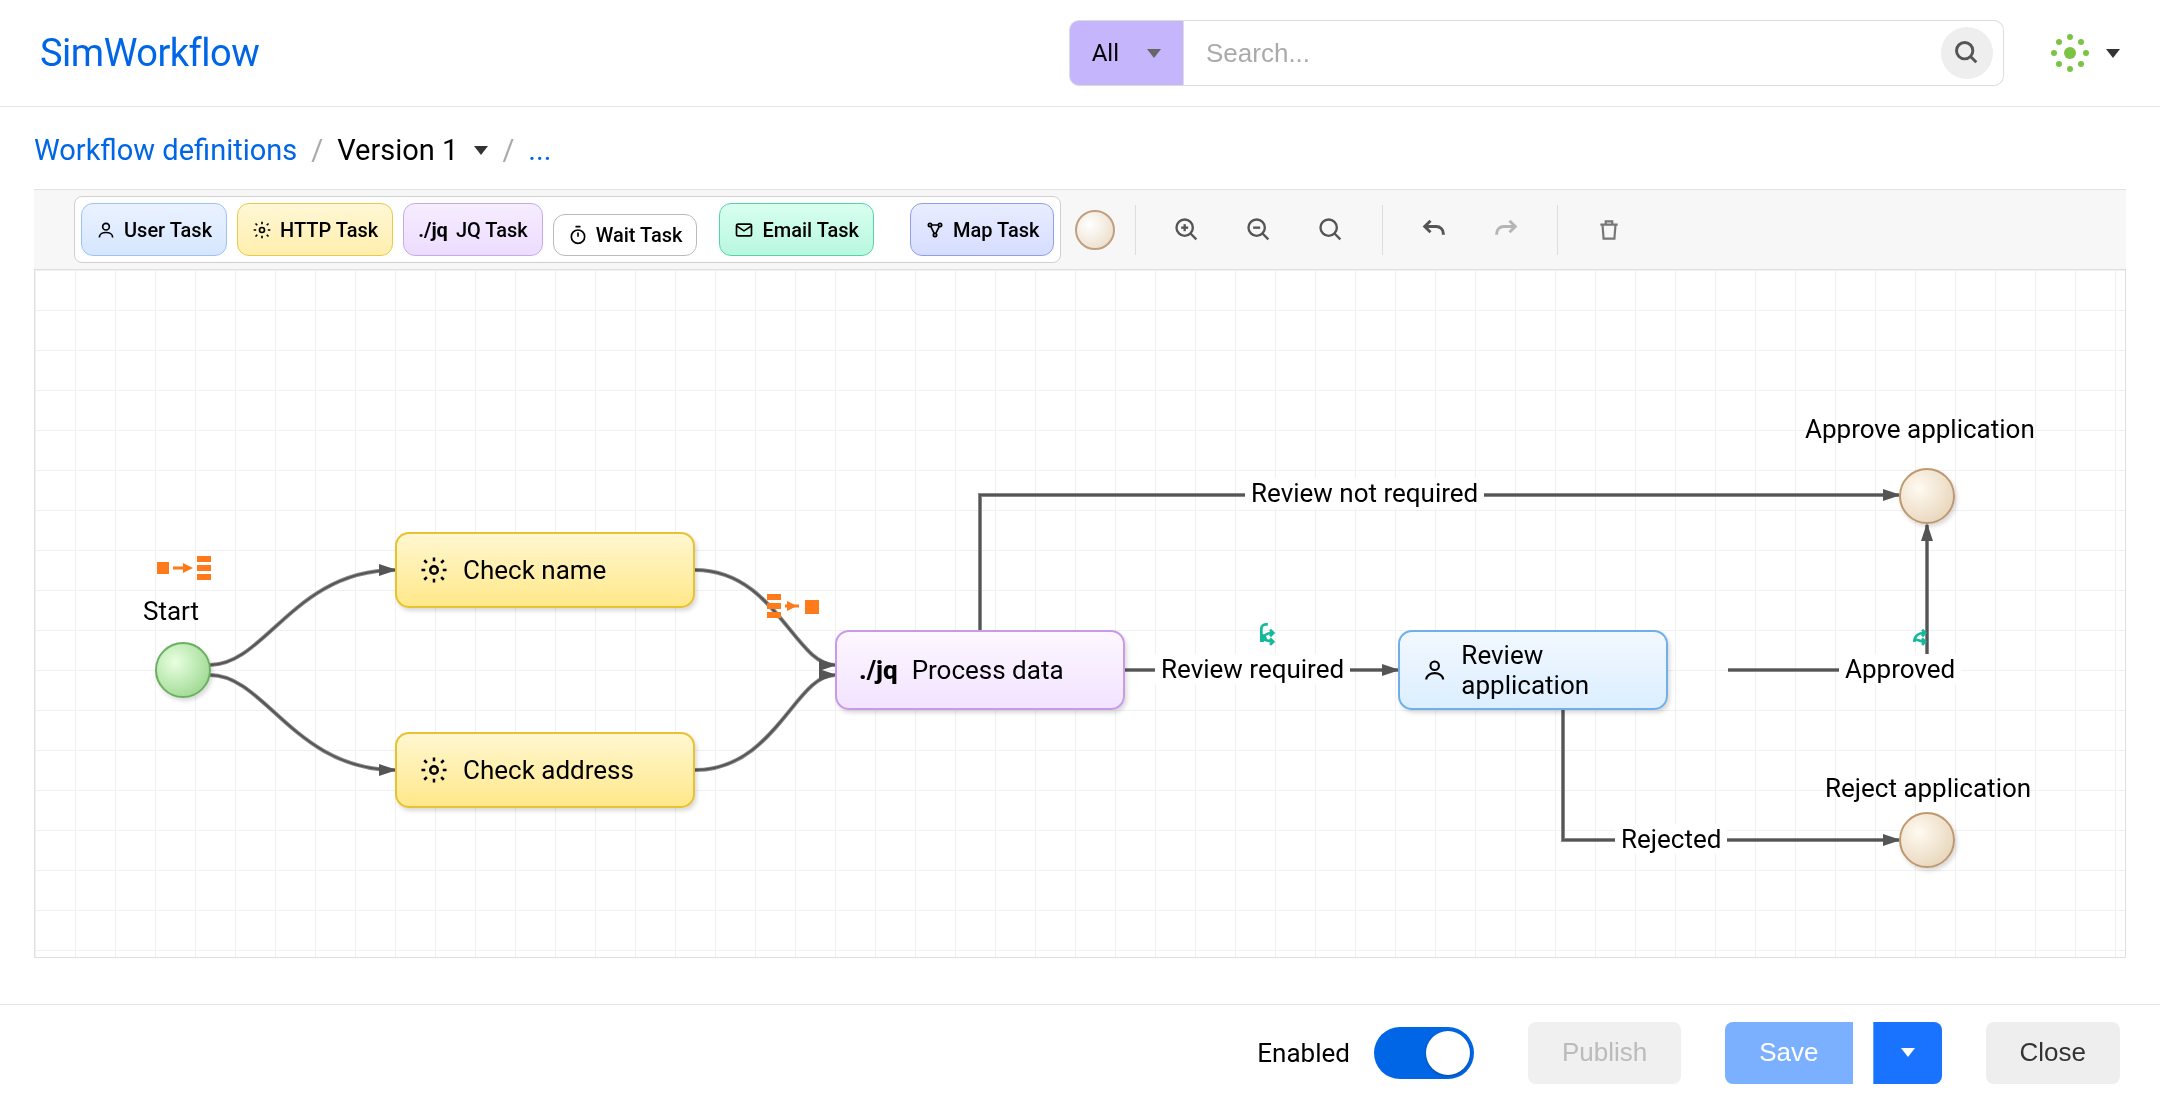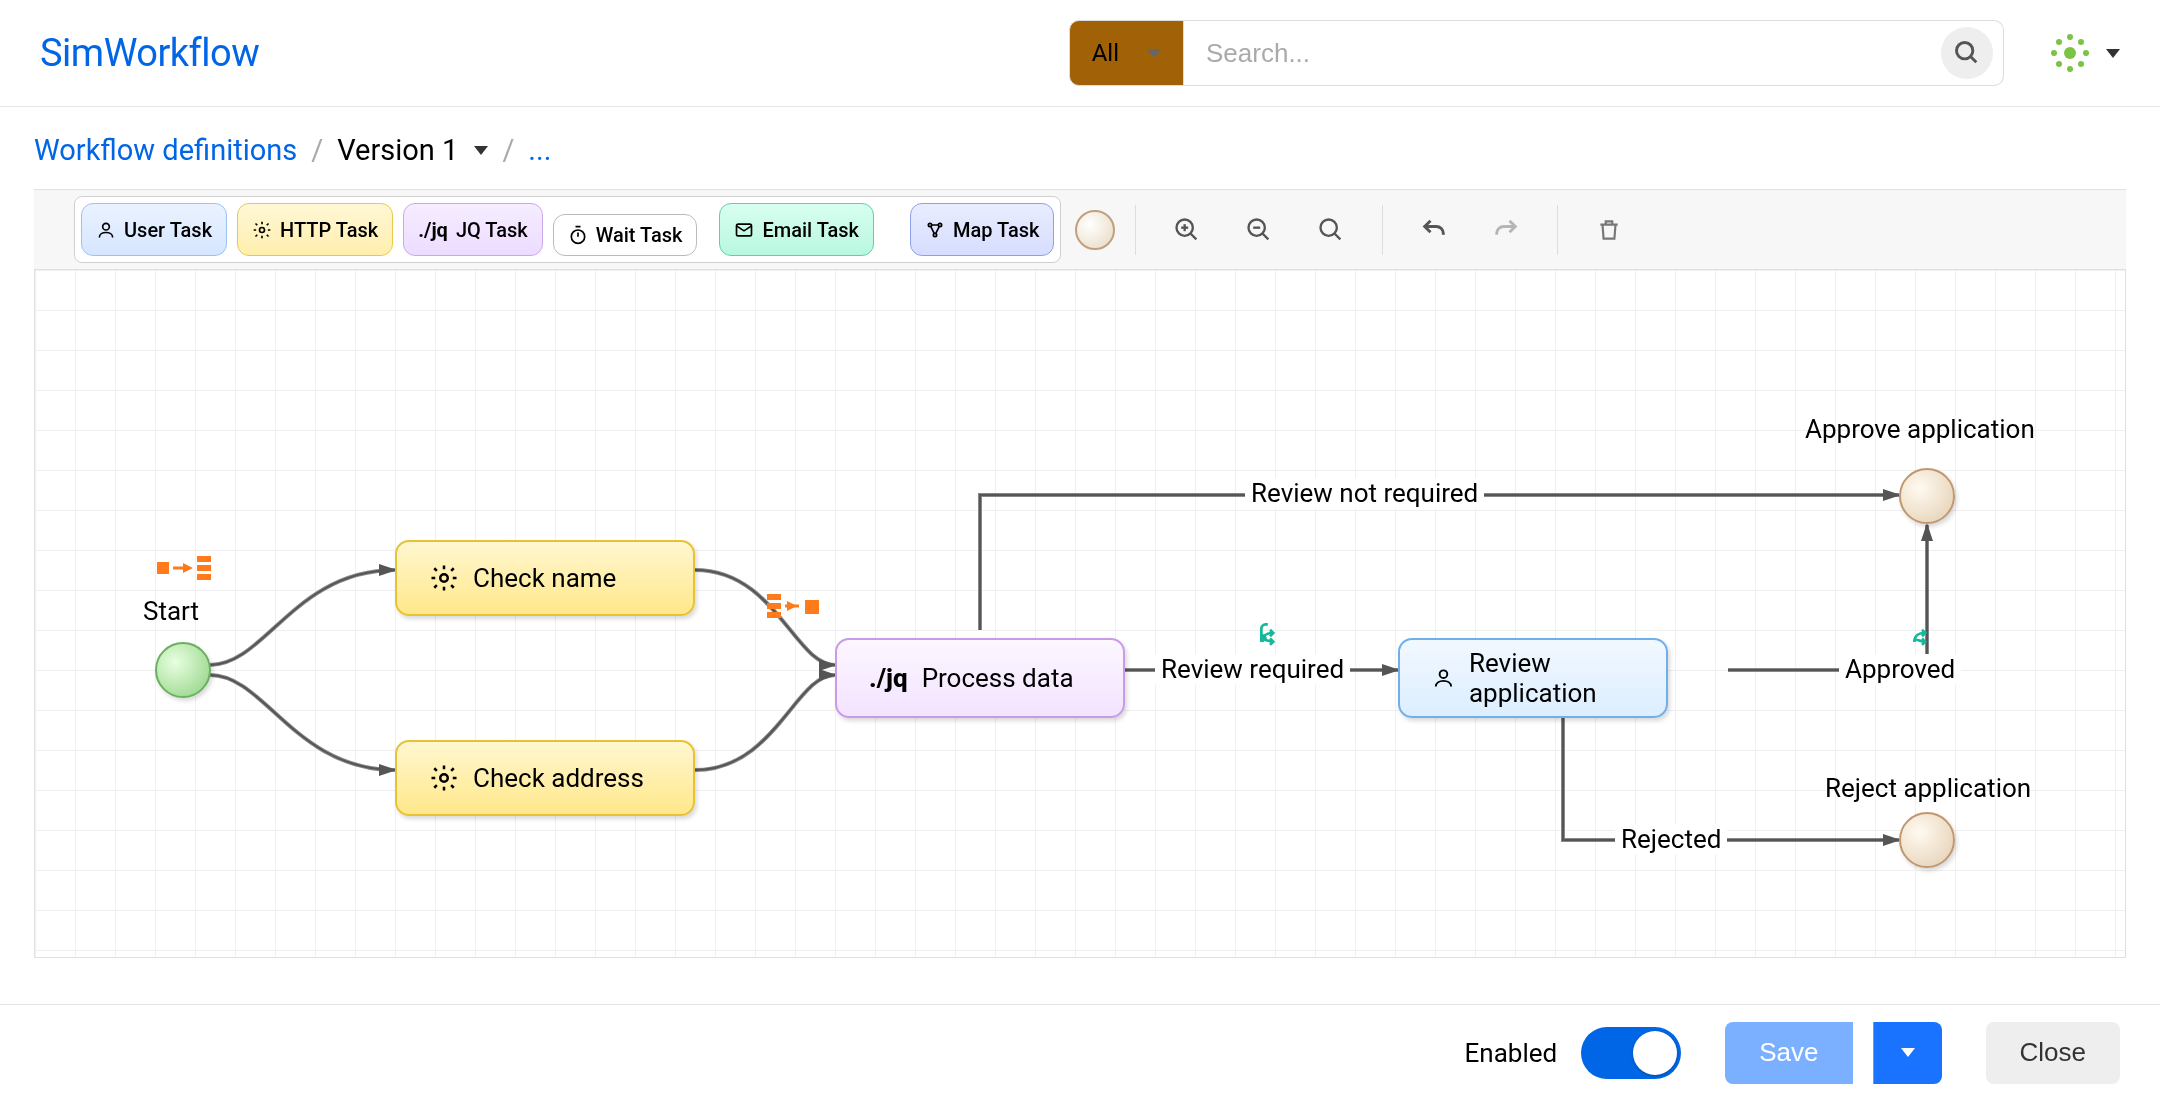--- a/index.html
+++ b/index.html
@@ -11,21 +11,21 @@
     padding: 20px 40px;
     border-bottom: 1px solid #e5e5e5;
     gap: 20px;
   }
   .logo { font-size: 38px; font-weight: 400; color: #0066e6; letter-spacing: -0.5px; }
   .header-spacer { flex: 1; }
   .search-group { display: flex; align-items: center; }
   .filter-select {
     border: 1px solid #ddd; border-radius: 10px 0 0 10px; padding: 0 22px;
     height: 66px; display: flex; align-items: center; font-size: 24px;
-    gap: 28px; background: #a16207; cursor: pointer;
+    gap: 28px; background: #c4b5fd; cursor: pointer;
   }
   .search-wrap {
     border: 1px solid #ddd; border-left: none; border-radius: 0 10px 10px 0;
     height: 66px; display: flex; align-items: center; padding: 0 10px 0 22px;
     width: 820px; background: #fff;
   }
   .search-input {
     border: none; outline: none; font-size: 26px; flex: 1;
     color: #333; background: transparent;
   }
@@ -79,23 +79,22 @@
     margin: 0 34px; height: 688px; position: relative; overflow: hidden;
     border-left:1px solid #e0e0e0; border-right:1px solid #e0e0e0; border-bottom:1px solid #e0e0e0;
     background-image:
       linear-gradient(#f0f0f0 1px, transparent 1px),
       linear-gradient(90deg, #f0f0f0 1px, transparent 1px);
     background-size: 40px 40px;
     background-color: #fff;
   }
   .node {
     position:absolute; display:flex;align-items:center; gap:14px;
-    border-radius:14px; padding: 0 32px; font-size: 26px; cursor: move;
+    border-radius:14px; padding: 0 22px; font-size: 26px; cursor: move;
     box-shadow: 2px 3px 4px rgba(0,0,0,0.15);
-    margin-top: 8px;
   }
   .node-http { background: linear-gradient(#fff7d0,#ffe88a); border:2px solid #e8c235; height:76px; width:300px; }
   .node-jq   { background: linear-gradient(#fdf7ff,#f2e3ff); border:2px solid #c99ae8; height:80px; width:290px; }
   .node-user { background: linear-gradient(#f2f8ff,#dceeff); border:2px solid #6fb0ea; height:80px; width:270px; }
   .start-circle {
     position:absolute; width:56px;height:56px;border-radius:50%;
     background: radial-gradient(circle at 35% 35%, #e8ffe0, #8ed080);
     border:2px solid #6ab060; cursor:move; box-shadow: 2px 3px 4px rgba(0,0,0,0.15);
   }
   .end-circle {
@@ -382,20 +381,21 @@
   <div class="canvas-label" style="left:1120px;top:384px;background:#fff;padding:0 6px">Review required</div>
   <div class="canvas-label" style="left:1804px;top:384px;background:#fff;padding:0 6px">Approved</div>
   <div class="canvas-label" style="left:1580px;top:554px;background:#fff;padding:0 6px">Rejected</div>
 </div>
 
 <div class="footer">
   <span class="enabled-label">Enabled</span>
   <div class="toggle">
     <div class="toggle-knob"></div>
   </div>
+  <button class="btn btn-publish" style="margin-left:30px">Publish</button>
   <div class="save-group">
     <button class="btn btn-save btn-save-light btn-save-main">Save</button>
     <button class="btn btn-save btn-save-drop">
       <span class="caret-down"></span>
     </button>
   </div>
   <button class="btn btn-close">Close</button>
 </div>
 
 </body></html>

